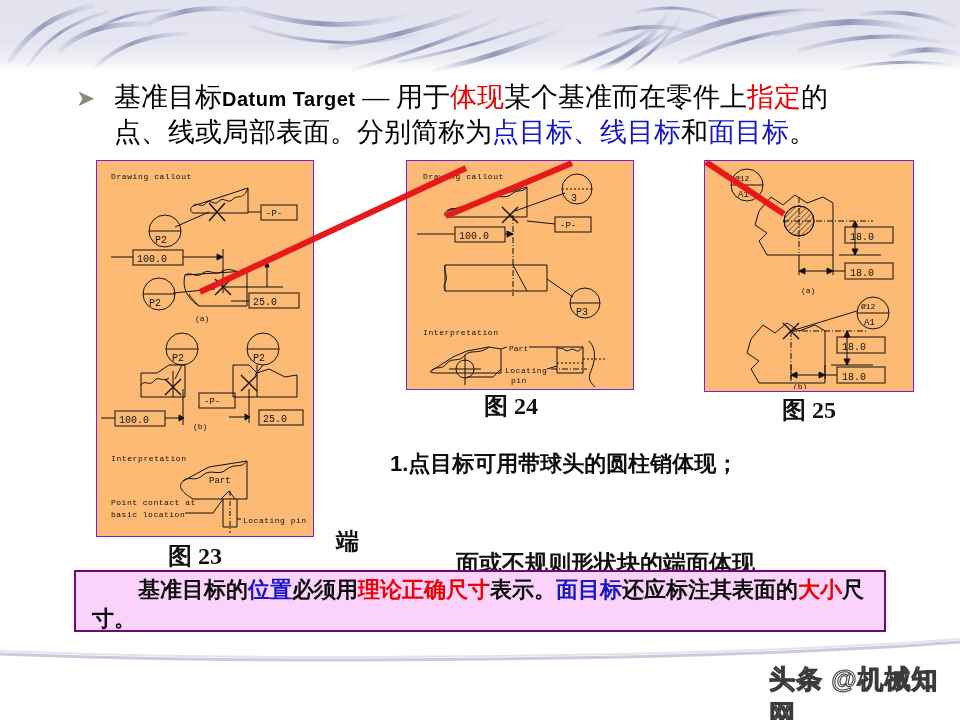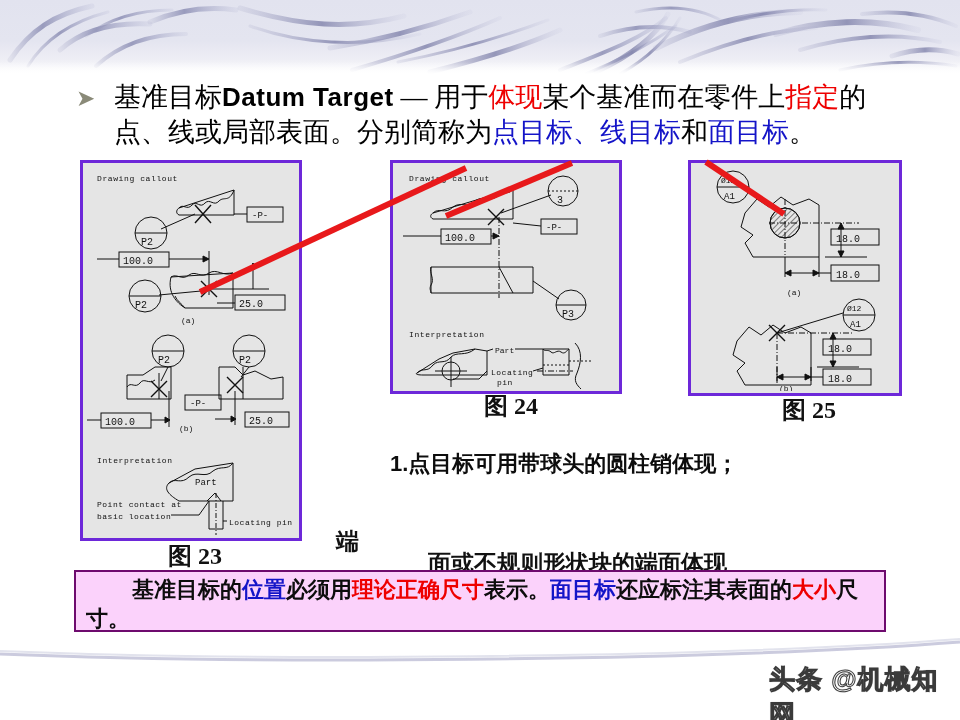--- a/index.html
+++ b/index.html
@@ -25,26 +25,26 @@
   .title-block{
     position:absolute;left:76px;top:80px;width:870px;
     font-size:27px;line-height:1.30;color:#000000;
     font-family:"Liberation Serif","DejaVu Serif",serif;
   }
   .bullet-arrow{
     position:absolute;left:0px;top:8px;width:26px;height:22px;color:#8a8a78;
     font-size:23px;line-height:22px;
   }
   .title-lines{margin-left:38px;}
-  .t-latin{font-family:"Liberation Sans","DejaVu Sans",sans-serif;font-weight:bold;font-size:26px;letter-spacing:.5px;}
+  .t-latin{font-family:"Liberation Sans","DejaVu Sans",sans-serif;font-weight:bold;font-size:20px;letter-spacing:.5px;}
   .red{color:#ee0000;}
   .blue{color:#1414c8;}
 
   
-  .fig{position:absolute;border:3px solid #6d28d9;background:#e5e5e5;overflow:hidden;}
+  .fig{position:absolute;border:1px solid #6d28d9;background:#fdba74;overflow:hidden;margin-left:16px;}
   .fig svg{display:block;}
   .fig23{left:80px;top:160px;width:216px;height:375px;}
   .fig24{left:390px;top:160px;width:226px;height:228px;}
   .fig25{left:688px;top:160px;width:208px;height:230px;}
 
   .fig-caption{
     position:absolute;font-size:24px;color:#111;
     font-family:"Liberation Serif","DejaVu Serif",serif;font-weight:bold;
   }
   .cap23{left:168px;top:540px;}
@@ -63,30 +63,30 @@
   .num-list li{list-style:none;margin:0 0 2px 0;white-space:nowrap;}
   .num-list ol{margin:0;padding:0;}
   .li-num{font-family:"Liberation Sans","DejaVu Sans",sans-serif;}
 
   
   .stray-duan{
     position:absolute;left:336px;top:526px;font-size:23px;color:#111;
     font-family:"Liberation Serif","DejaVu Serif",serif;font-weight:bold;
   }
   .clipped-line{
-    position:absolute;left:428px;top:548px;font-size:23px;color:#111;
+    position:absolute;left:456px;top:548px;font-size:23px;color:#111;
     font-family:"Liberation Serif","DejaVu Serif",serif;font-weight:bold;
     white-space:nowrap;
   }
 
   
   .callout{
     position:absolute;left:74px;top:570px;width:812px;height:62px;
     background:#fbd2fb;border:2px solid #6e0a6e;
-    padding:4px 8px 4px 10px;box-sizing:border-box;
+    padding:4px 8px 4px 16px;box-sizing:border-box;
     font-family:"Liberation Sans","DejaVu Sans",sans-serif;
     font-weight:bold;font-size:22px;line-height:1.30;color:#0d0d0d;
   }
   .callout .indent{display:inline-block;width:46px;}
 
   
   .watermark{
     position:absolute;left:756px;top:662px;
     font-family:"Liberation Sans","DejaVu Sans",sans-serif;
     font-size:26px;font-weight:bold;color:#ffffff;

